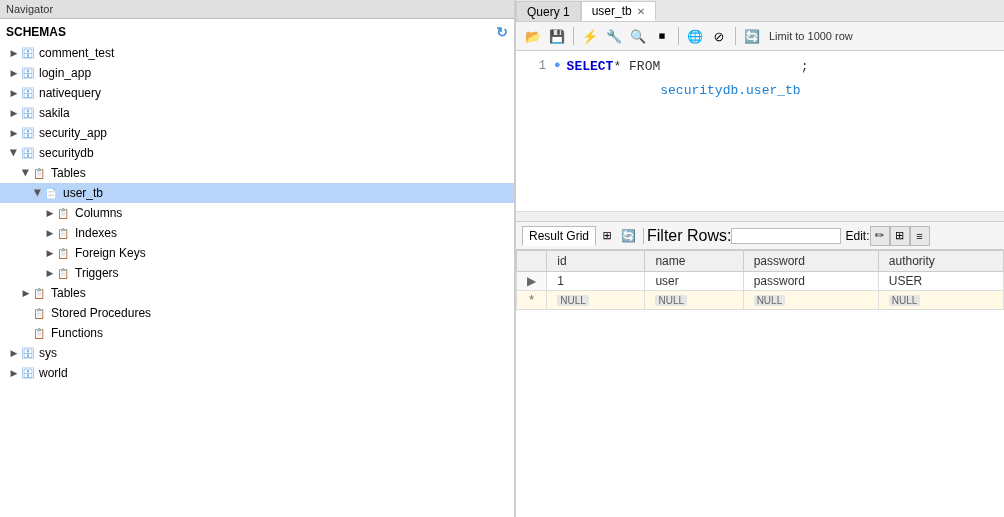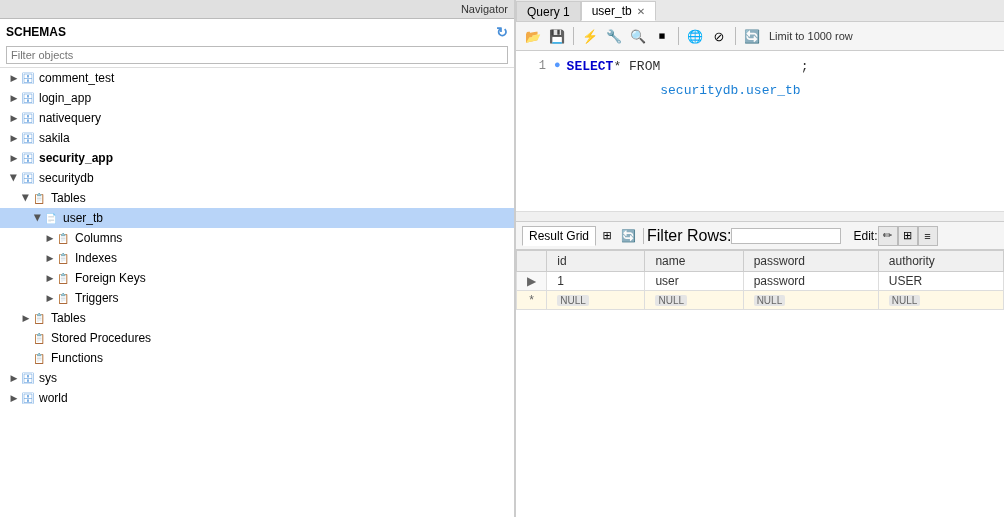--- a/index.html
+++ b/index.html
@@ -44,21 +44,21 @@
       background: #fff;
       border-right: 2px solid #ccc;
     }
     .navigator-title {
       background: #e0e0e0;
       padding: 3px 6px;
       font-size: 11px;
       color: #333;
       border-bottom: 1px solid #bbb;
       display: flex;
-      justify-content: flex-end;
+      justify-content: flex-start;
       align-items: center;
     }
     .schemas-header {
       padding: 5px 6px 3px;
       font-weight: bold;
       font-size: 12px;
       color: #000;
       display: flex;
       justify-content: space-between;
       align-items: center;
@@ -107,21 +107,21 @@
       justify-content: center;
       font-size: 9px;
       color: #555;
       flex-shrink: 0;
     }
     .arrow.expanded { transform: rotate(90deg); }
     .indent1 { padding-left: 8px; }
     .indent2 { padding-left: 20px; }
     .indent3 { padding-left: 32px; }
     .indent4 { padding-left: 44px; }
-    .bold { font-weight: bold; }
+    .bold { font-weight: normal; }
 
     
     .icon-db { color: #4a90d9; font-size: 11px; }
 
     
     .right-panel {
       flex: 1;
       display: flex;
       flex-direction: column;
       background: #fff;
@@ -234,21 +234,21 @@
       font-size: 16px;
     }
     .filter-input {
       border: 1px solid #bbb;
       padding: 1px 4px;
       font-size: 11px;
       width: 110px;
     }
     .edit-label {
       font-size: 12px;
-      margin-left: 12px;
+      margin-left: 4px;
     }
     .edit-btn {
       width: 20px;
       height: 20px;
       border: 1px solid #bbb;
       background: #e8e8e8;
       cursor: pointer;
       display: flex;
       align-items: center;
       justify-content: center;
@@ -306,23 +306,20 @@
 
 <div style="display:flex; flex-direction:row; height:100%;">
 
   <div class="navigator">
     <div class="navigator-title">
       <span>Navigator</span>
     </div>
     <div class="schemas-header">
       <span>SCHEMAS</span>
       <span class="nav-refresh">↻</span>
-    </div>
-    <div class="filter-box">
-      <input type="text" placeholder="Filter objects" style="">
     </div>
     <div class="tree">
 
       <div class="tree-item indent1">
         <span class="arrow">▶</span>
         <span class="tree-icon icon-db">🗄</span>
         <span>comment_test</span>
       </div>
 
       <div class="tree-item indent1">

